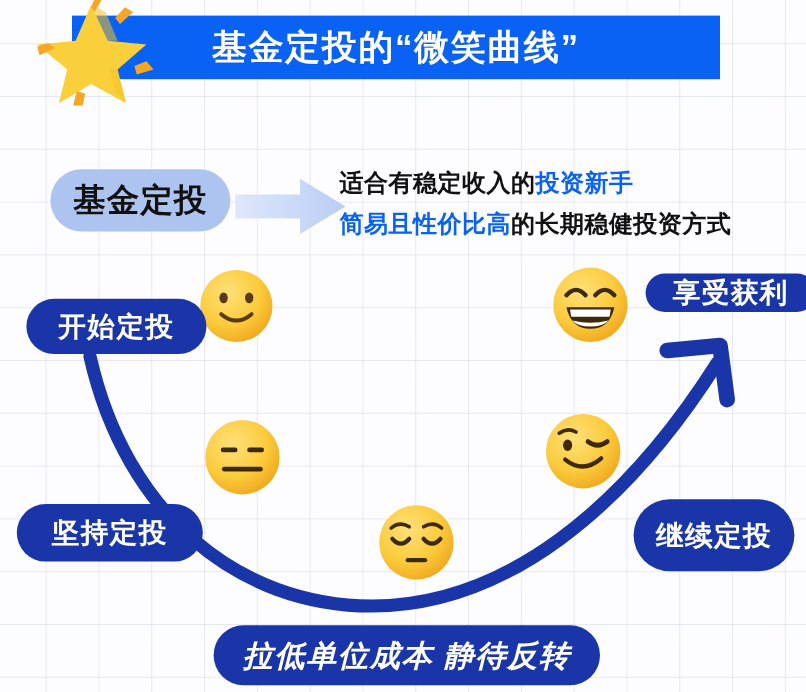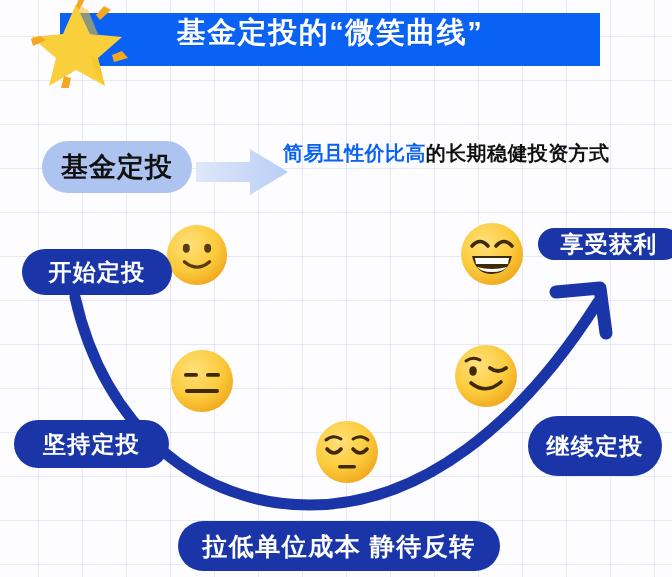--- a/index.html
+++ b/index.html
@@ -18,21 +18,21 @@
       linear-gradient(to right, rgba(120,130,200,0.16) 1px, transparent 1px),
       linear-gradient(to bottom, rgba(120,130,200,0.16) 1px, transparent 1px);
     background-size:44px 44px;
     background-position:-6px -8px;
   }
 
   
   #title-banner{
     position:absolute;left:60px;top:13px;width:540px;height:53px;
     background:#0a62f5;
-    display:flex;justify-content:center;
+    display:flex;align-items:center;justify-content:center;
     z-index:5;
   }
   #title-text{
     color:#ffffff;
     font-size:29px;font-weight:bold;
     letter-spacing:1.5px;
     white-space:nowrap;
     text-shadow:0 1px 0 rgba(0,0,0,0.08);
   }
   #star-deco{position:absolute;left:18px;top:-4px;width:118px;height:92px;z-index:6;}
@@ -75,21 +75,21 @@
   #pill-continue{left:528px;top:416px;width:134px;height:60px;}
   #pill-continue span{font-size:23px;}
   #pill-enjoy{left:538px;top:228px;width:142px;height:32px;}
   #pill-enjoy span{font-size:23px;}
 
   #bottom-banner{
     position:absolute;left:178px;top:521px;width:322px;height:50px;
     background:#1a35a8;border-radius:25px;
     display:flex;align-items:center;justify-content:center;z-index:6;
   }
-  #bottom-banner span{color:#fff;font-size:25px;font-weight:bold;letter-spacing:1.5px;white-space:nowrap;}
+  #bottom-banner span{color:#fff;font-size:25px;font-weight:bold;letter-spacing:1.5px;white-space:nowrap;font-style:italic;}
 
   
   .emoji{position:absolute;z-index:5;}
   #emoji-start{left:164px;top:222px;width:66px;height:66px;}
   #emoji-flat{left:168px;top:347px;width:68px;height:68px;}
   #emoji-sad{left:313px;top:418px;width:68px;height:68px;}
   #emoji-wink{left:452px;top:342px;width:68px;height:68px;}
   #emoji-grin{left:458px;top:220px;width:68px;height:68px;}
 </style>
 </head>
@@ -121,20 +121,23 @@
       <linearGradient id="arrGrad" x1="0" y1="0" x2="1" y2="0">
         <stop offset="0%" stop-color="#dfe8fb"></stop>
         <stop offset="100%" stop-color="#b9cdf5"></stop>
       </linearGradient>
     </defs>
     <path d="M0 16 L54 16 L54 3 L92 26 L54 49 L54 36 L0 36 Z" fill="url(#arrGrad)"></path>
   </svg>
 
   <div id="subtitle">
     <div class="sub-line">
+      <span>适合有稳定收入的</span><span class="sub-hl">投资新手</span>
+    </div>
+    <div class="sub-line">
       <span class="sub-hl">简易且性价比高</span><span>的长期稳健投资方式</span>
     </div>
   </div>
 
   <svg id="curve-layer" viewBox="0 0 672 577">
     <path d="M75 297 C 105 430, 200 505, 310 505 C 420 505, 520 425, 598 302" fill="none" stroke="#1a35a8" stroke-width="11" stroke-linecap="round"></path>
     <path d="M556 292 L600 288 L606 333" fill="none" stroke="#1a35a8" stroke-width="13" stroke-linecap="round" stroke-linejoin="round"></path>
   </svg>
 
   <svg class="emoji" id="emoji-start" viewBox="0 0 68 68">

